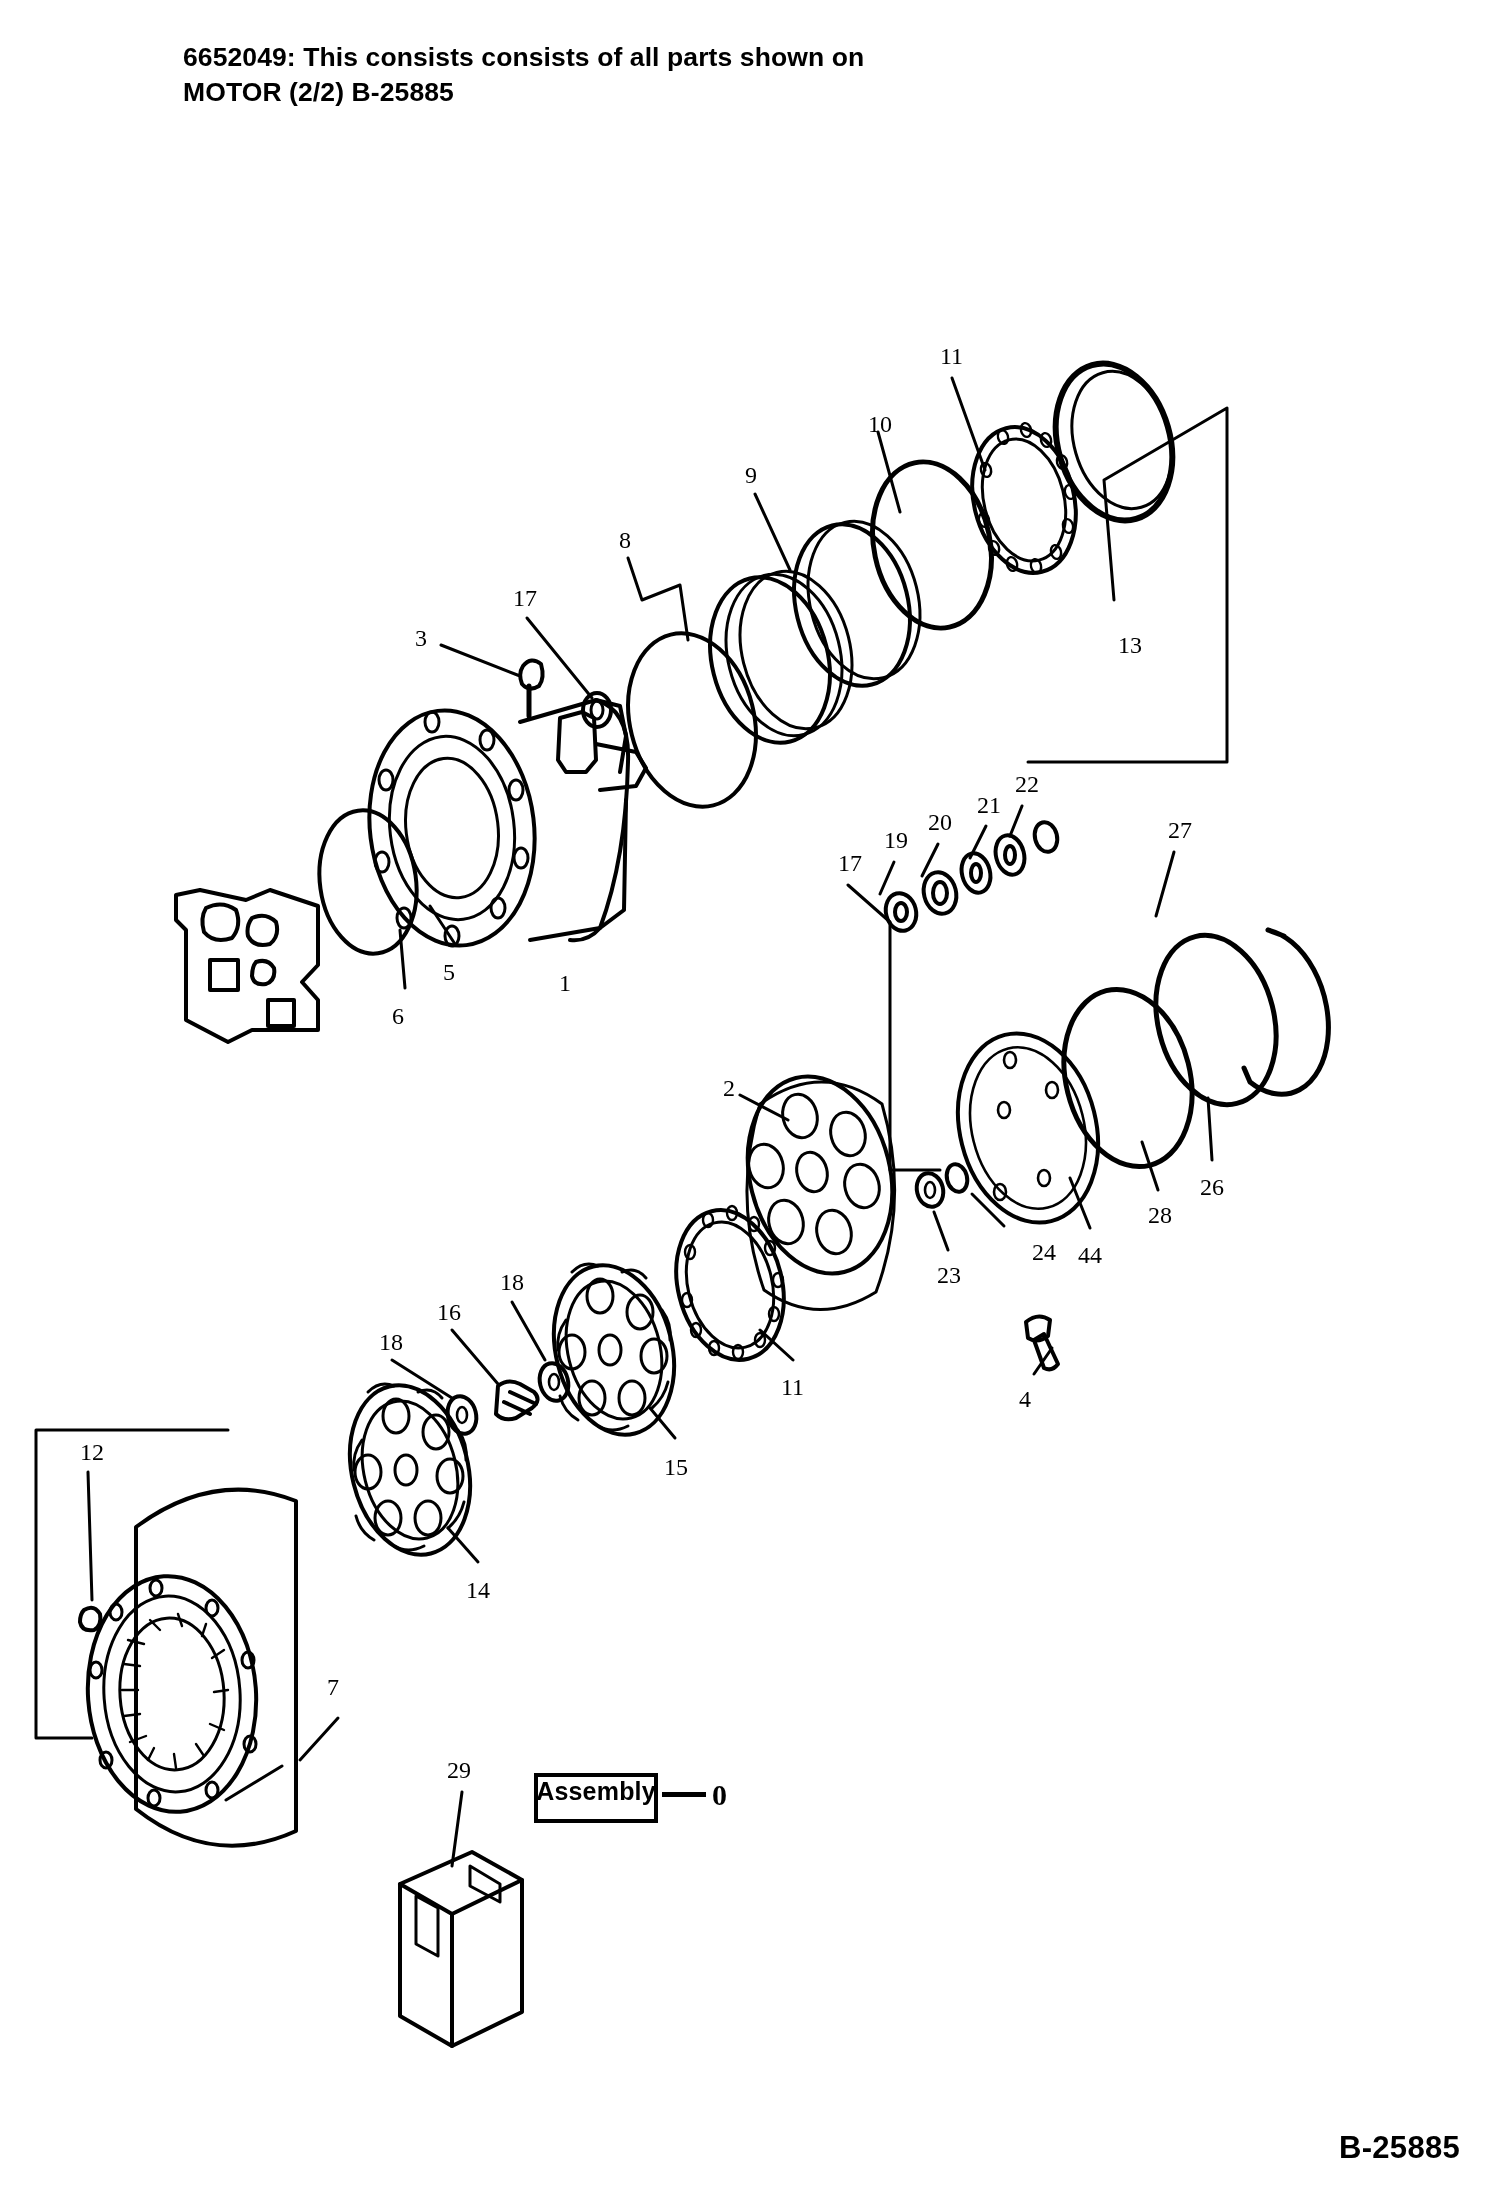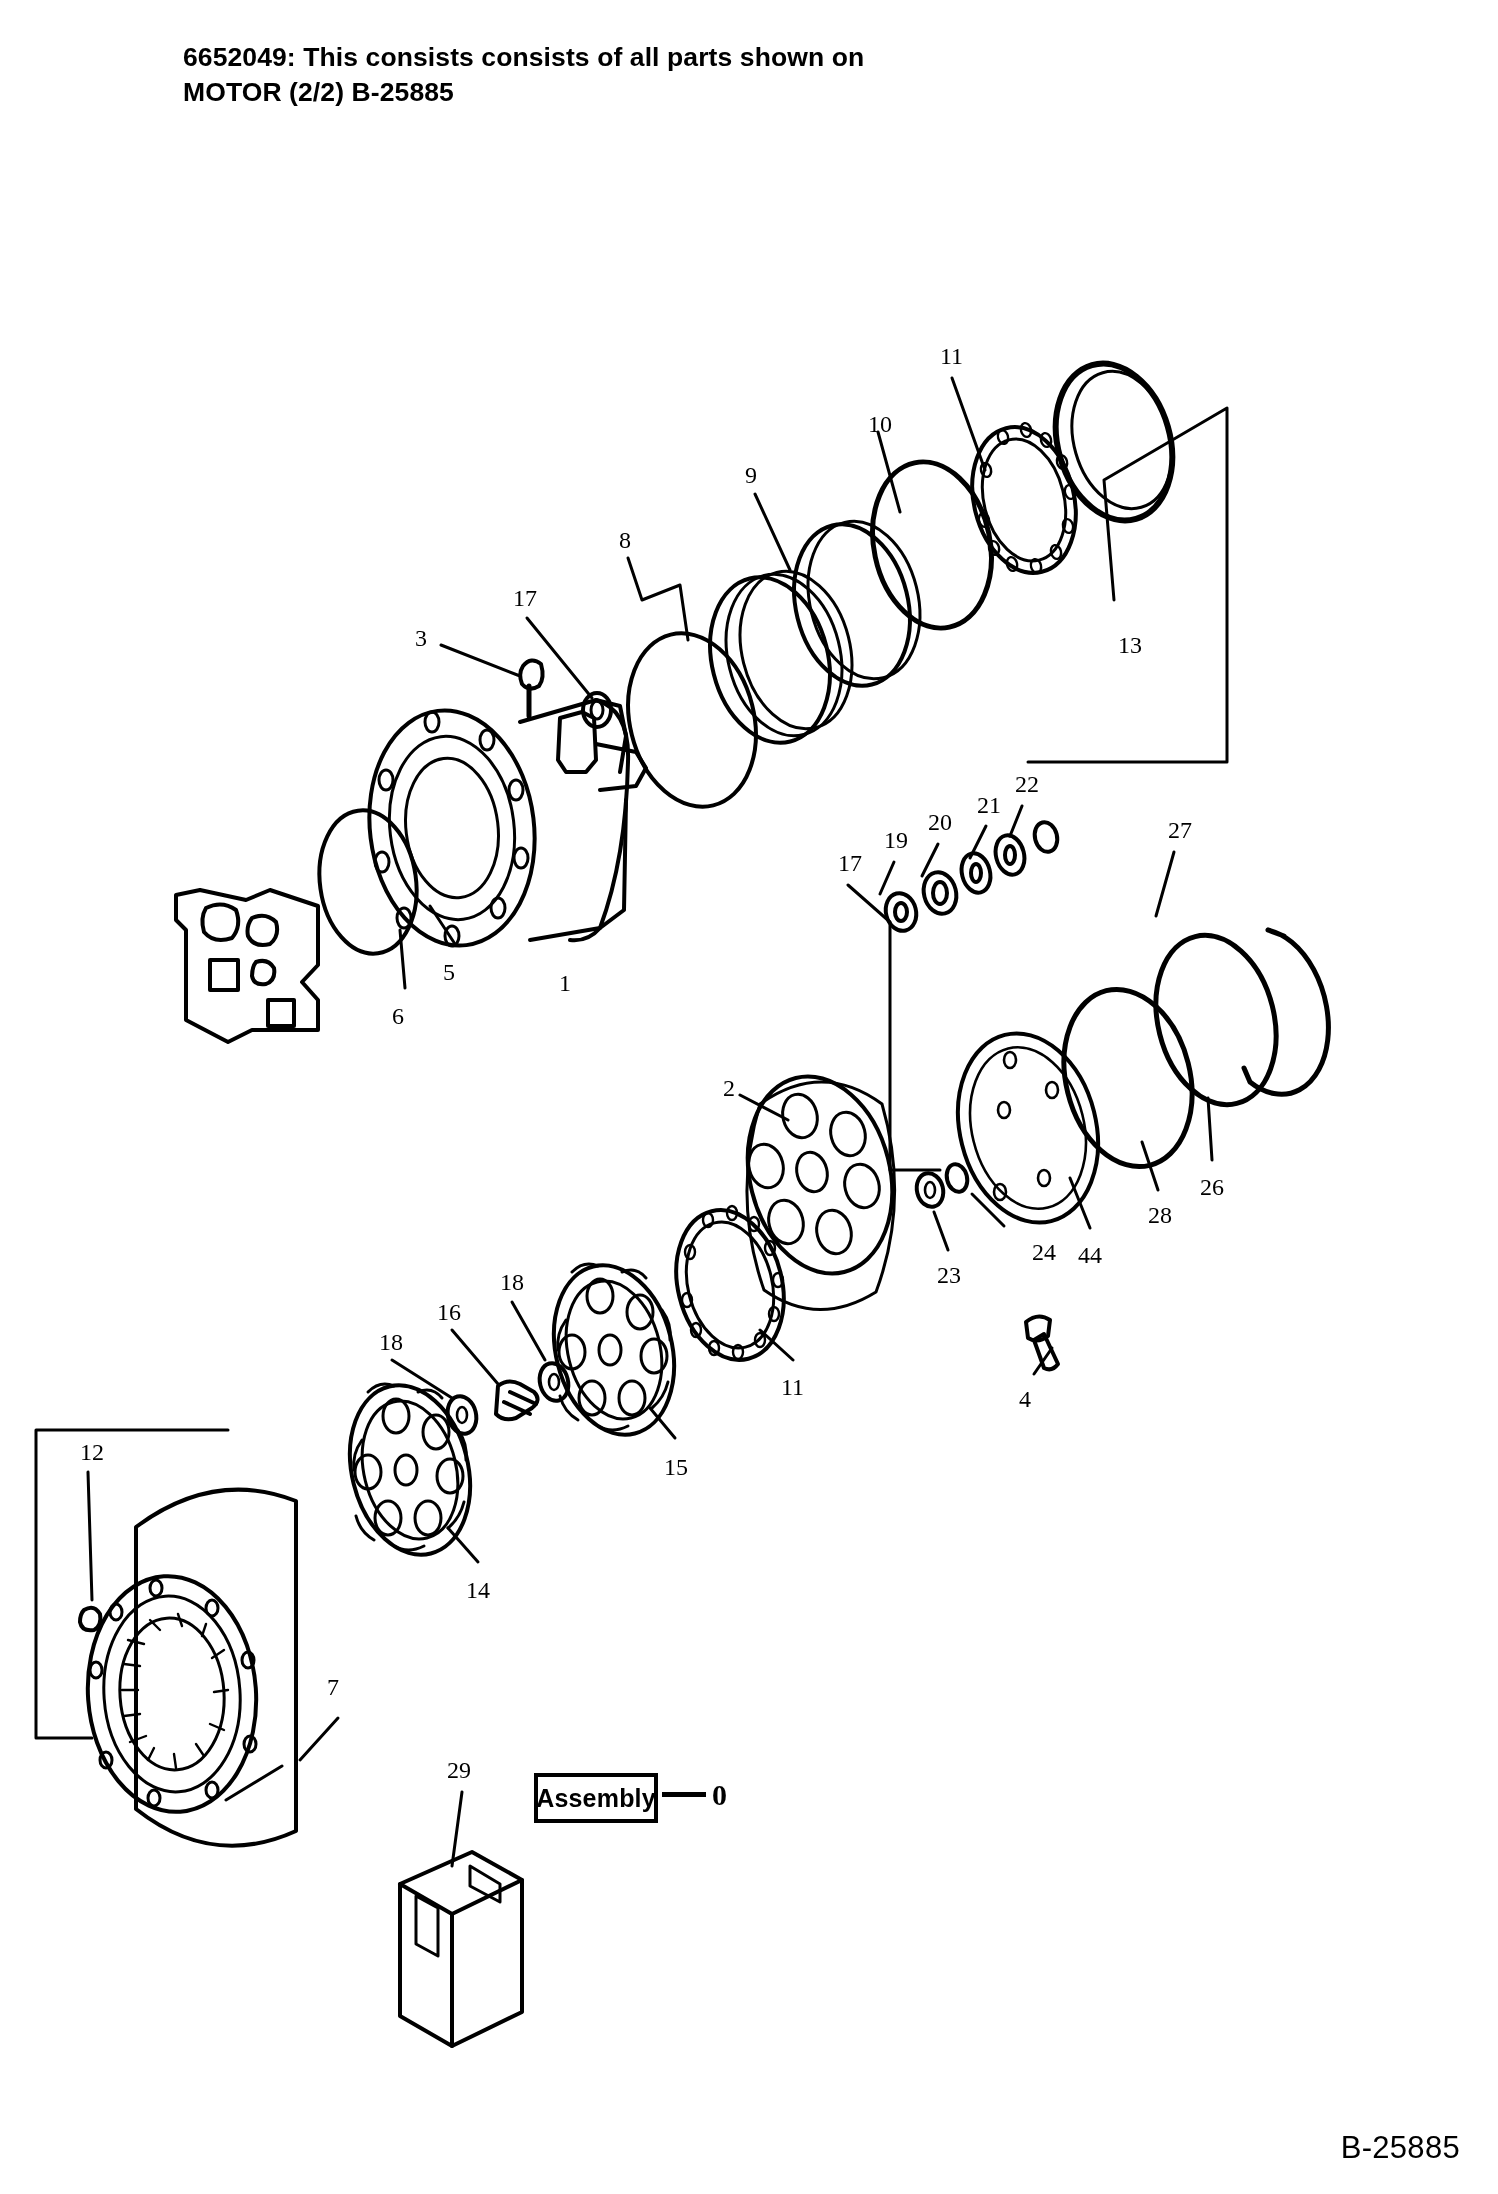--- a/index.html
+++ b/index.html
@@ -25,30 +25,30 @@
   .cn{
     position:absolute;font-size:24px;font-weight:normal;
     font-family:"Liberation Serif", serif;
     line-height:1;white-space:nowrap;
   }
 
   
   .asm-box{
     position:absolute;left:534px;top:1773px;width:116px;height:42px;
     border:4px solid #000;background:#fff;
-    display:flex;align-items:center;justify-content:center;
+    display:flex;align-items:flex-start;justify-content:center;
   }
   .asm-label{font-size:25px;font-weight:bold;letter-spacing:0.2px;}
   .asm-dash{position:absolute;left:662px;top:1792px;width:44px;height:5px;background:#000;}
   .asm-zero{position:absolute;left:712px;top:1778px;font-size:30px;font-weight:bold;font-family:"Liberation Serif",serif;}
 
   
   .footer-code{
     position:absolute;right:38px;bottom:28px;
-    font-size:31px;font-weight:normal;letter-spacing:0.3px;
+    font-size:31px;font-weight:bold;letter-spacing:0.3px;
   }
 </style>
 </head>
 <body>
 
 <div id="page">
 
   <div class="header-note">
     <div>6652049: This consists consists of all parts shown on</div>
     <div>MOTOR (2/2) B-25885</div>

